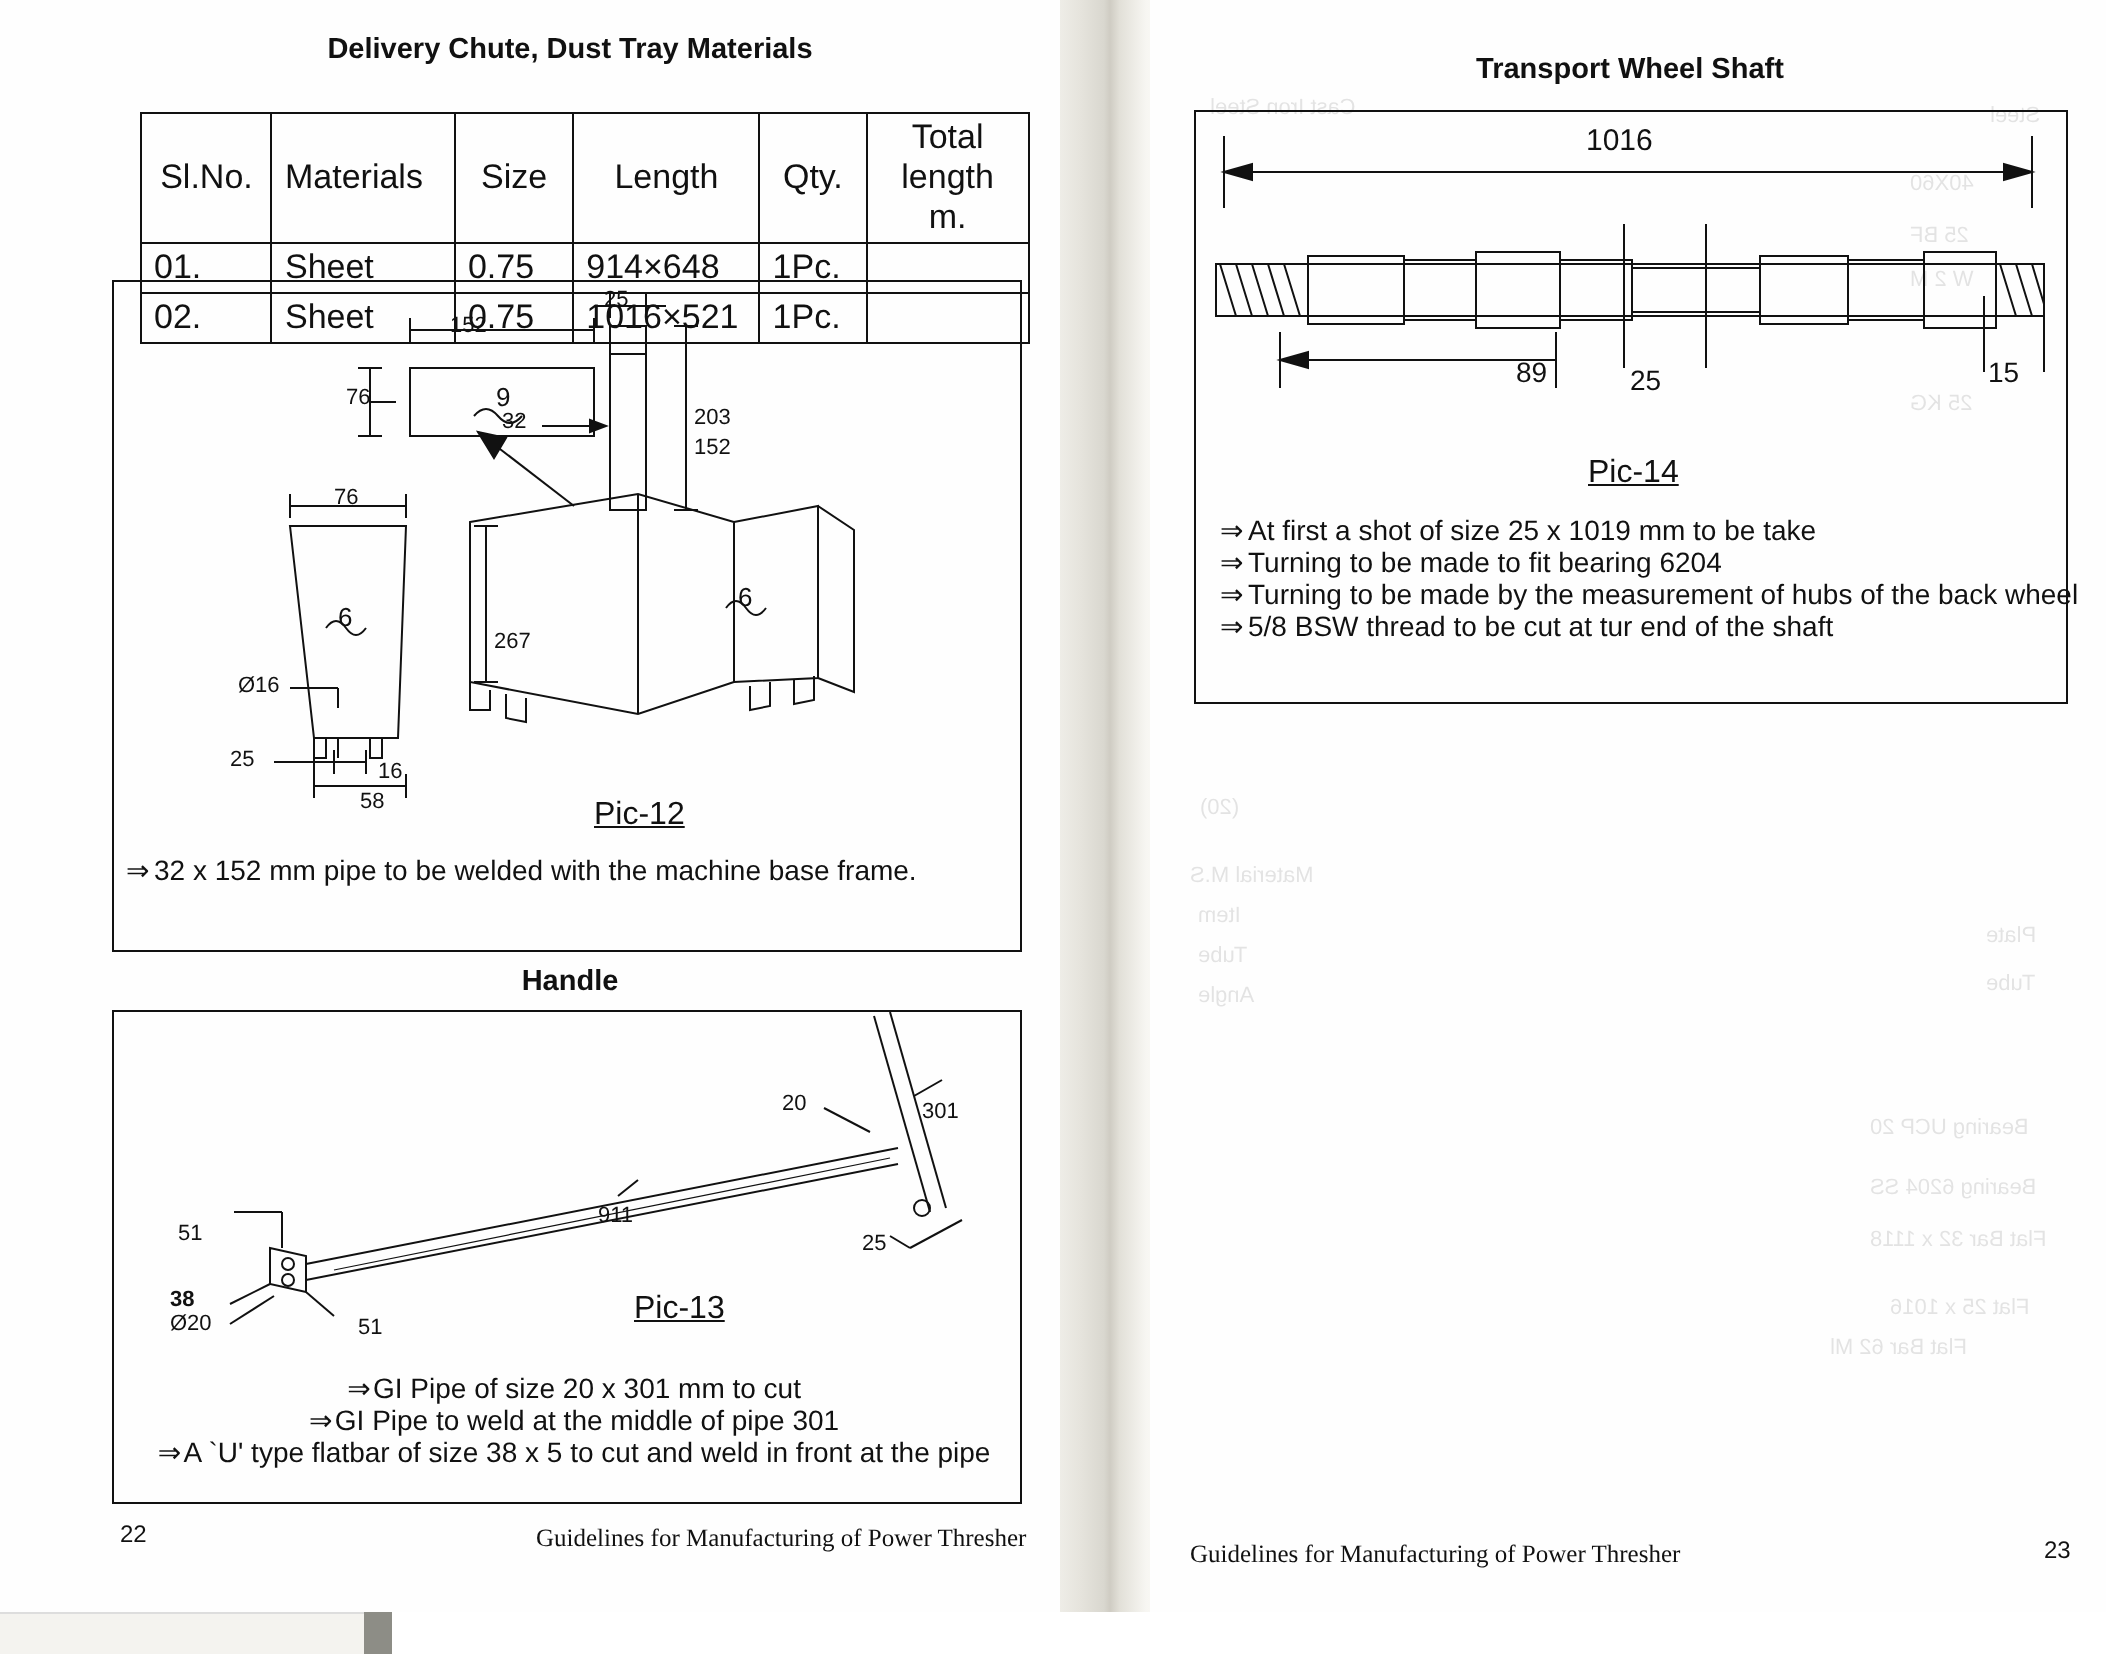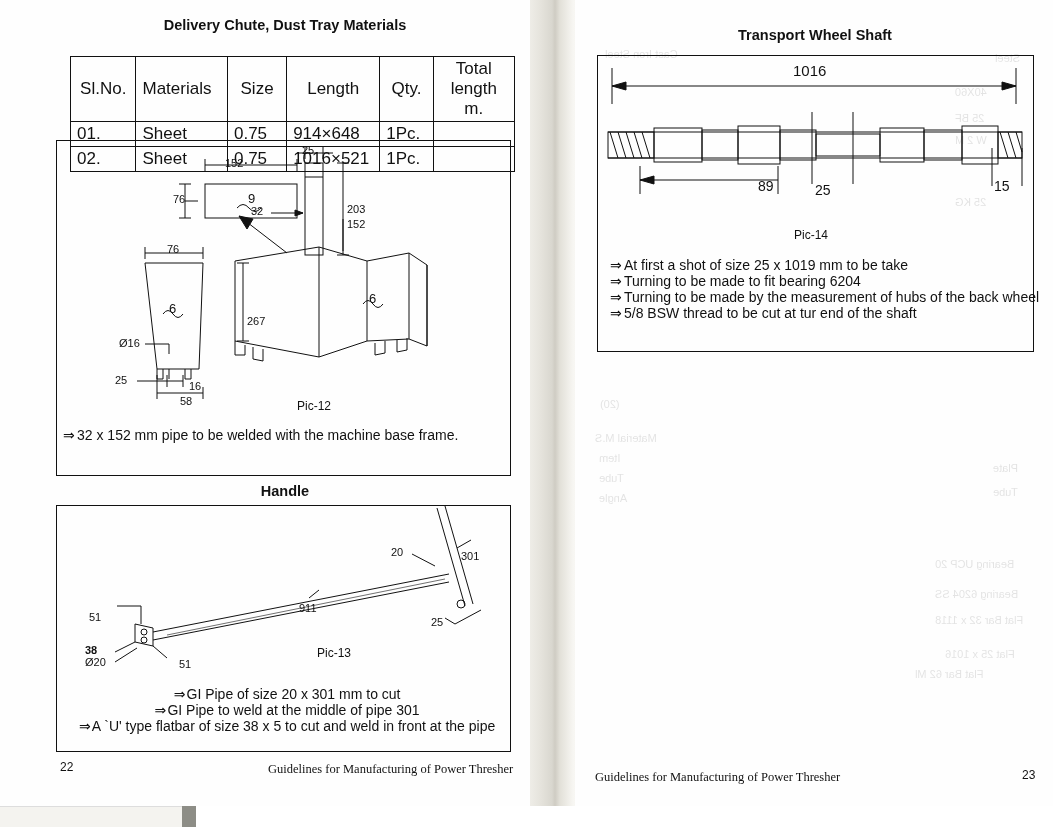--- a/index.html
+++ b/index.html
@@ -63,21 +63,21 @@
     position:relative;
     background:transparent;
   }
   .notes{
     font-size:14px;line-height:16px;padding:4px 6px 4px 6px;
   }
   .notes div{white-space:nowrap;}
   .arrow-g{display:inline-block;width:14px;}
 
   .dim{position:absolute;font-size:11px;font-family:"Liberation Sans",sans-serif;}
-  .picLbl{position:absolute;font-size:12px;}
+  .picLbl{position:absolute;font-size:16px;text-decoration:underline;}
 
   .footer-text{
     position:absolute;font-size:12.5px;font-family:"Liberation Serif", serif;
   }
   .pageno{position:absolute;font-size:12px;font-family:"Liberation Sans",sans-serif;}
 
   svg{display:block;}
 </style>
 </head>
 <body>

